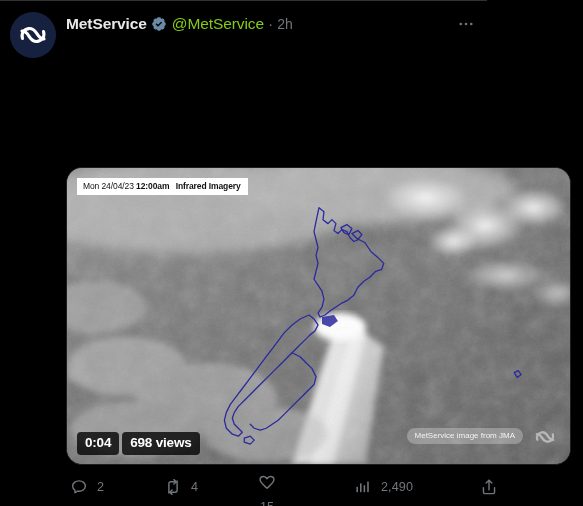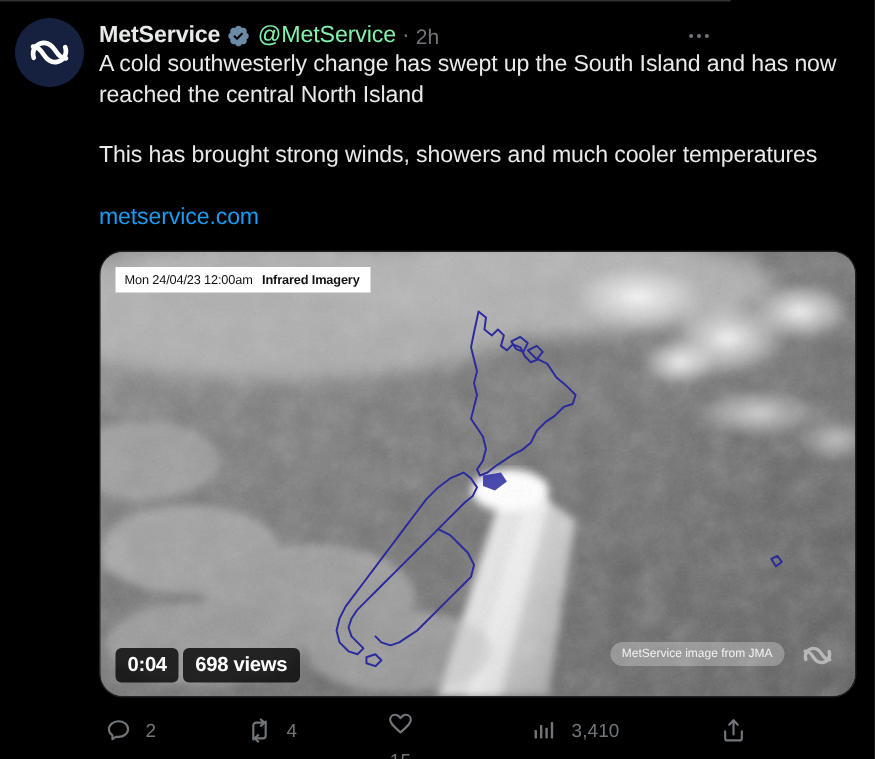--- a/index.html
+++ b/index.html
@@ -63,21 +63,21 @@
     margin-left: 4px;
     width: 16px;
     height: 16px;
     display: inline-flex;
     align-items: center;
   }
   .verified svg { display: block; }
   .handle {
     margin-left: 5px;
     font-size: 15.5px;
-    color: #86efac;
+    color: #84cc16;
     letter-spacing: -0.1px;
   }
   .dot-sep { color: #71767b; padding: 0 4px; font-size: 15.5px; }
   .timeago { color: #71767b; font-size: 14px; }
 
   .more-btn {
     position: absolute;
     right: 8px;
     top: 12px;
     width: 26px;
@@ -135,21 +135,21 @@
     top: 10px;
     background: #ffffff;
     color: #111111;
     font-size: 8.5px;
     padding: 3px 7px 3px 6px;
     line-height: 11px;
     white-space: nowrap;
     letter-spacing: -0.1px;
   }
   .ts-badge b { font-weight: normal; }
-  .ts-badge .mid { font-weight: normal; text-align: center; }
+  .ts-badge .mid { font-weight: bold; text-align: center; }
   .ts-badge .typ { font-weight: bold; margin-left: 4px; }
 
   .pill-row {
     position: absolute;
     left: 10px;
     bottom: 9px;
     display: flex;
     align-items: flex-start;
     gap: 3px;
   }
@@ -245,27 +245,20 @@
   </div>
 
   <div class="more-btn">
     <svg width="18" height="18" viewBox="0 0 24 24" aria-hidden="true">
       <circle cx="5" cy="12" r="1.75" fill="#71767b"></circle>
       <circle cx="12" cy="12" r="1.75" fill="#71767b"></circle>
       <circle cx="19" cy="12" r="1.75" fill="#71767b"></circle>
     </svg>
   </div>
 
-  <div class="body-text">
-    <p class="para">A cold southwesterly change has swept up the South Island and has now reached the central North Island</p>
-    <div class="para-gap"></div>
-    <p class="para">This has brought strong winds, showers and much cooler temperatures</p>
-    <div class="para-gap"></div>
-    <a class="link" href="#">metservice.com</a>
-  </div>
 
   <div class="media">
     <svg class="media-canvas" viewBox="0 0 505 298" preserveAspectRatio="none">
       <defs>
         <linearGradient id="seaBase" x1="0" y1="0" x2="1" y2="1">
           <stop offset="0%" stop-color="#8d8d8d"></stop>
           <stop offset="40%" stop-color="#777777"></stop>
           <stop offset="70%" stop-color="#696969"></stop>
           <stop offset="100%" stop-color="#5e5e5e"></stop>
         </linearGradient>
@@ -420,21 +413,21 @@
       <span>
         <svg width="18" height="18" viewBox="0 0 24 24" aria-hidden="true">
           <g fill="#71767b">
             <rect x="3.2" y="11.5" width="2.1" height="7.5" rx="0.6"></rect>
             <rect x="8.0" y="7.0" width="2.1" height="12" rx="0.6"></rect>
             <rect x="12.8" y="9.5" width="2.1" height="9.5" rx="0.6"></rect>
             <rect x="17.6" y="4.5" width="2.1" height="14.5" rx="0.6"></rect>
           </g>
         </svg>
       </span>
-      <span class="count">3,410</span>
+      <span class="count">2,490</span>
     </div>
 
     <div class="action a-share">
       <span>
         <svg width="18" height="18" viewBox="0 0 24 24" aria-hidden="true">
           <g fill="none" stroke="#71767b" stroke-width="1.9" stroke-linecap="round" stroke-linejoin="round">
             <path d="M12 3.2v12.4"></path>
             <path d="M8.2 6.8 12 3 15.8 6.8"></path>
             <path d="M4.6 12.8v6.2a1.8 1.8 0 0 0 1.8 1.8h11.2a1.8 1.8 0 0 0 1.8-1.8v-6.2"></path>
           </g>

